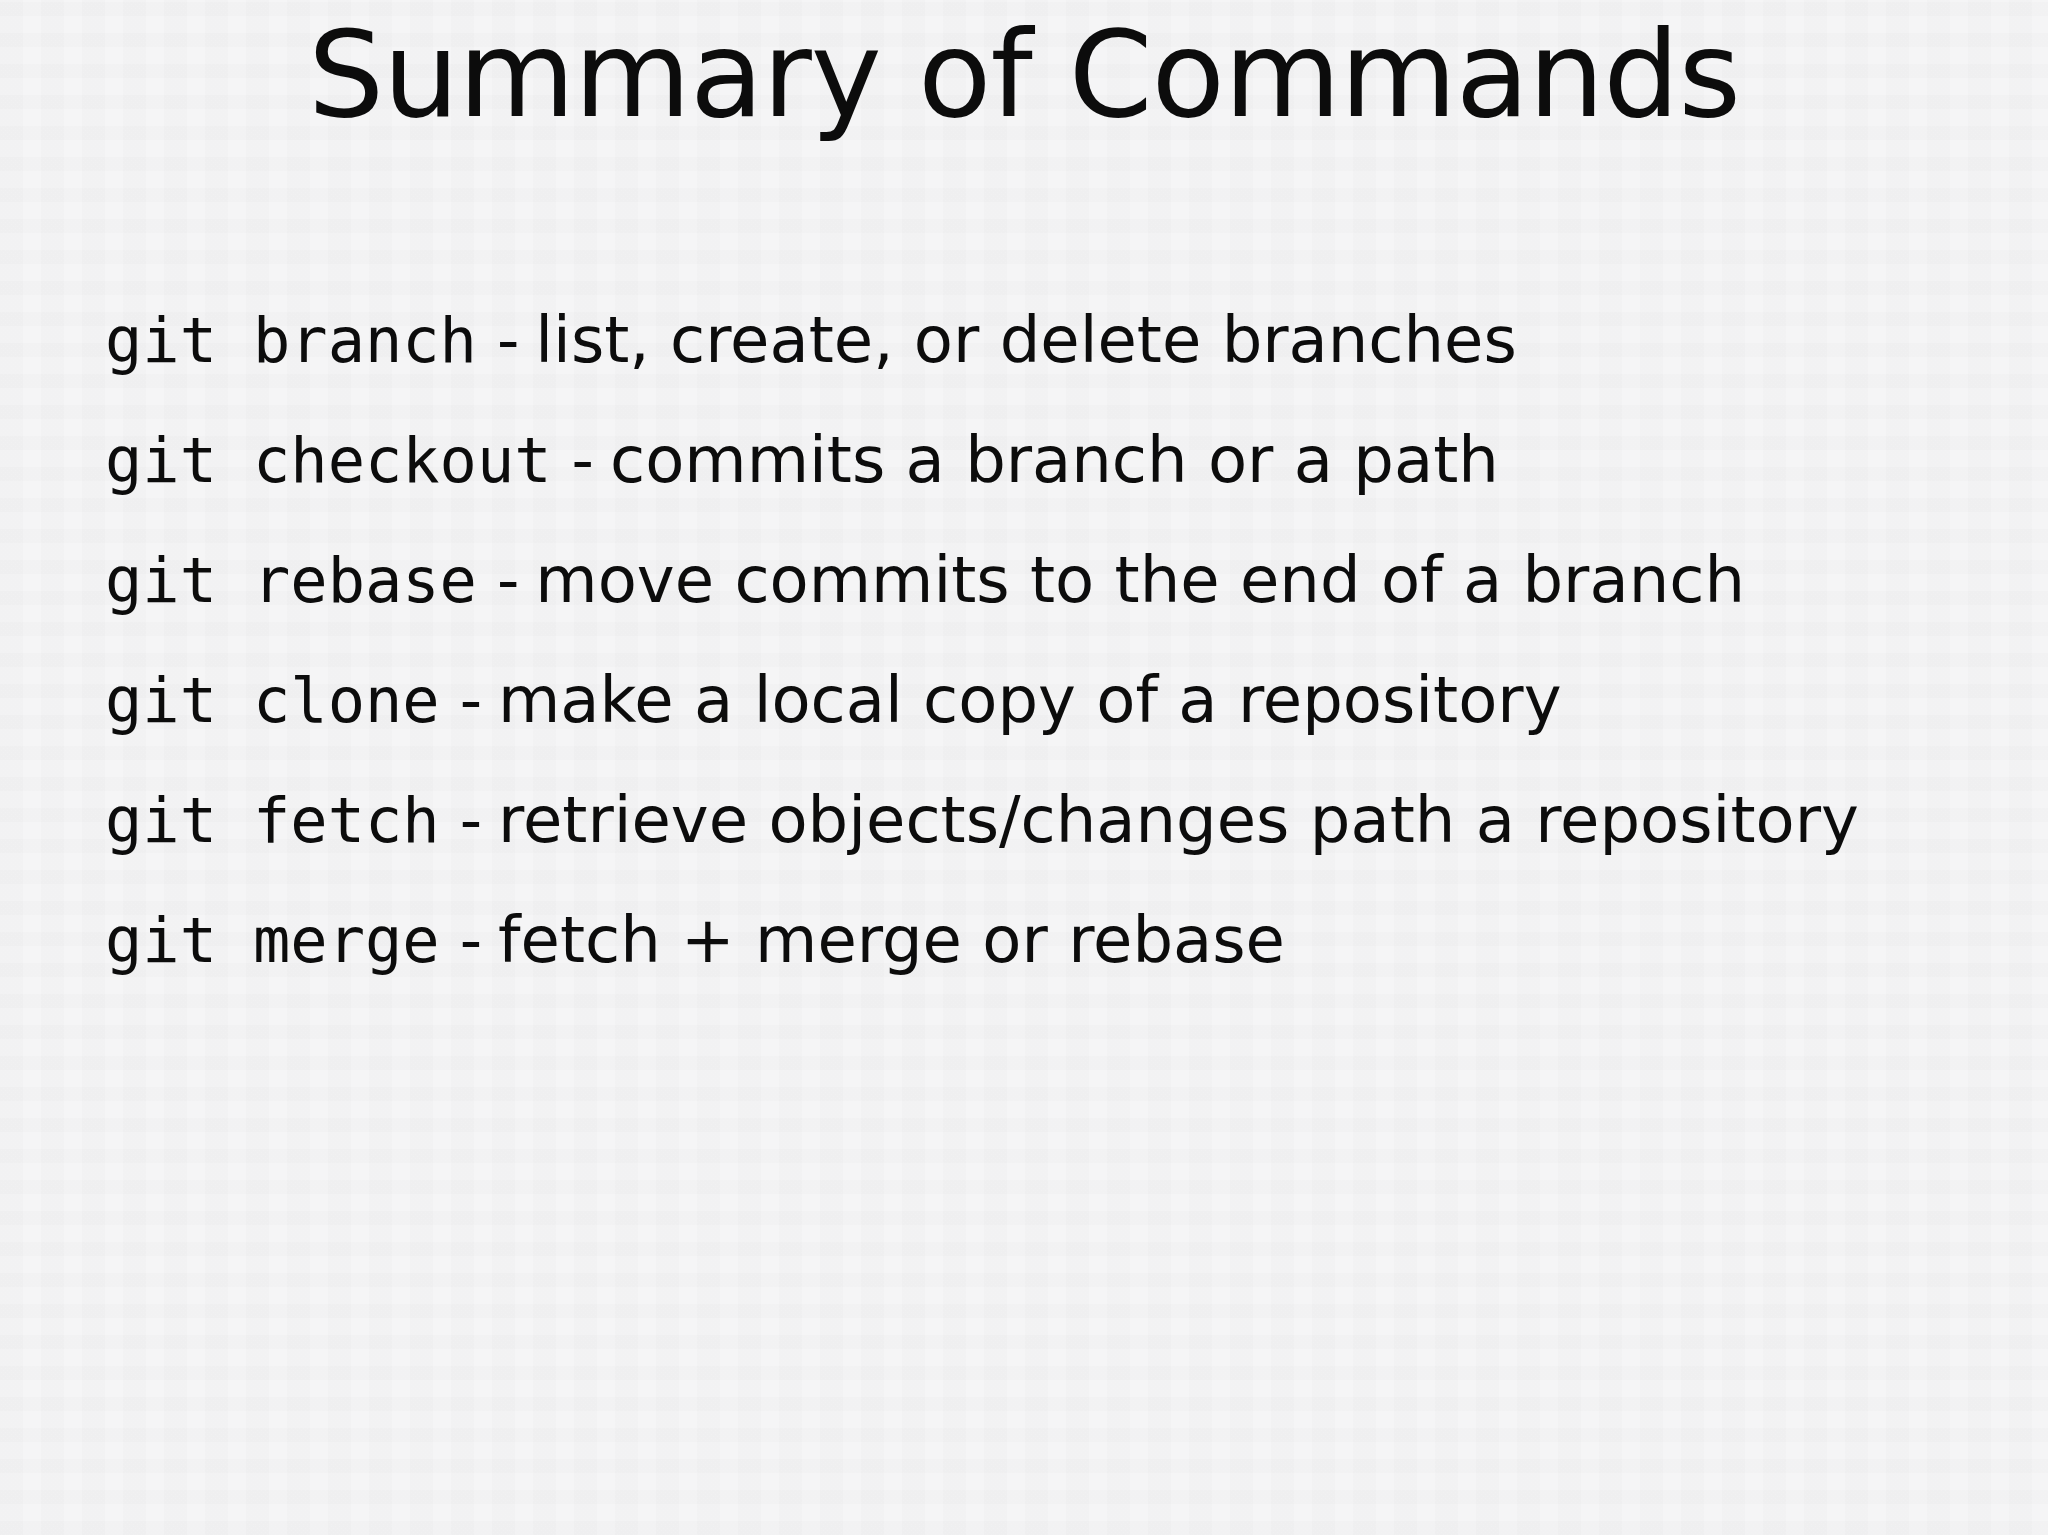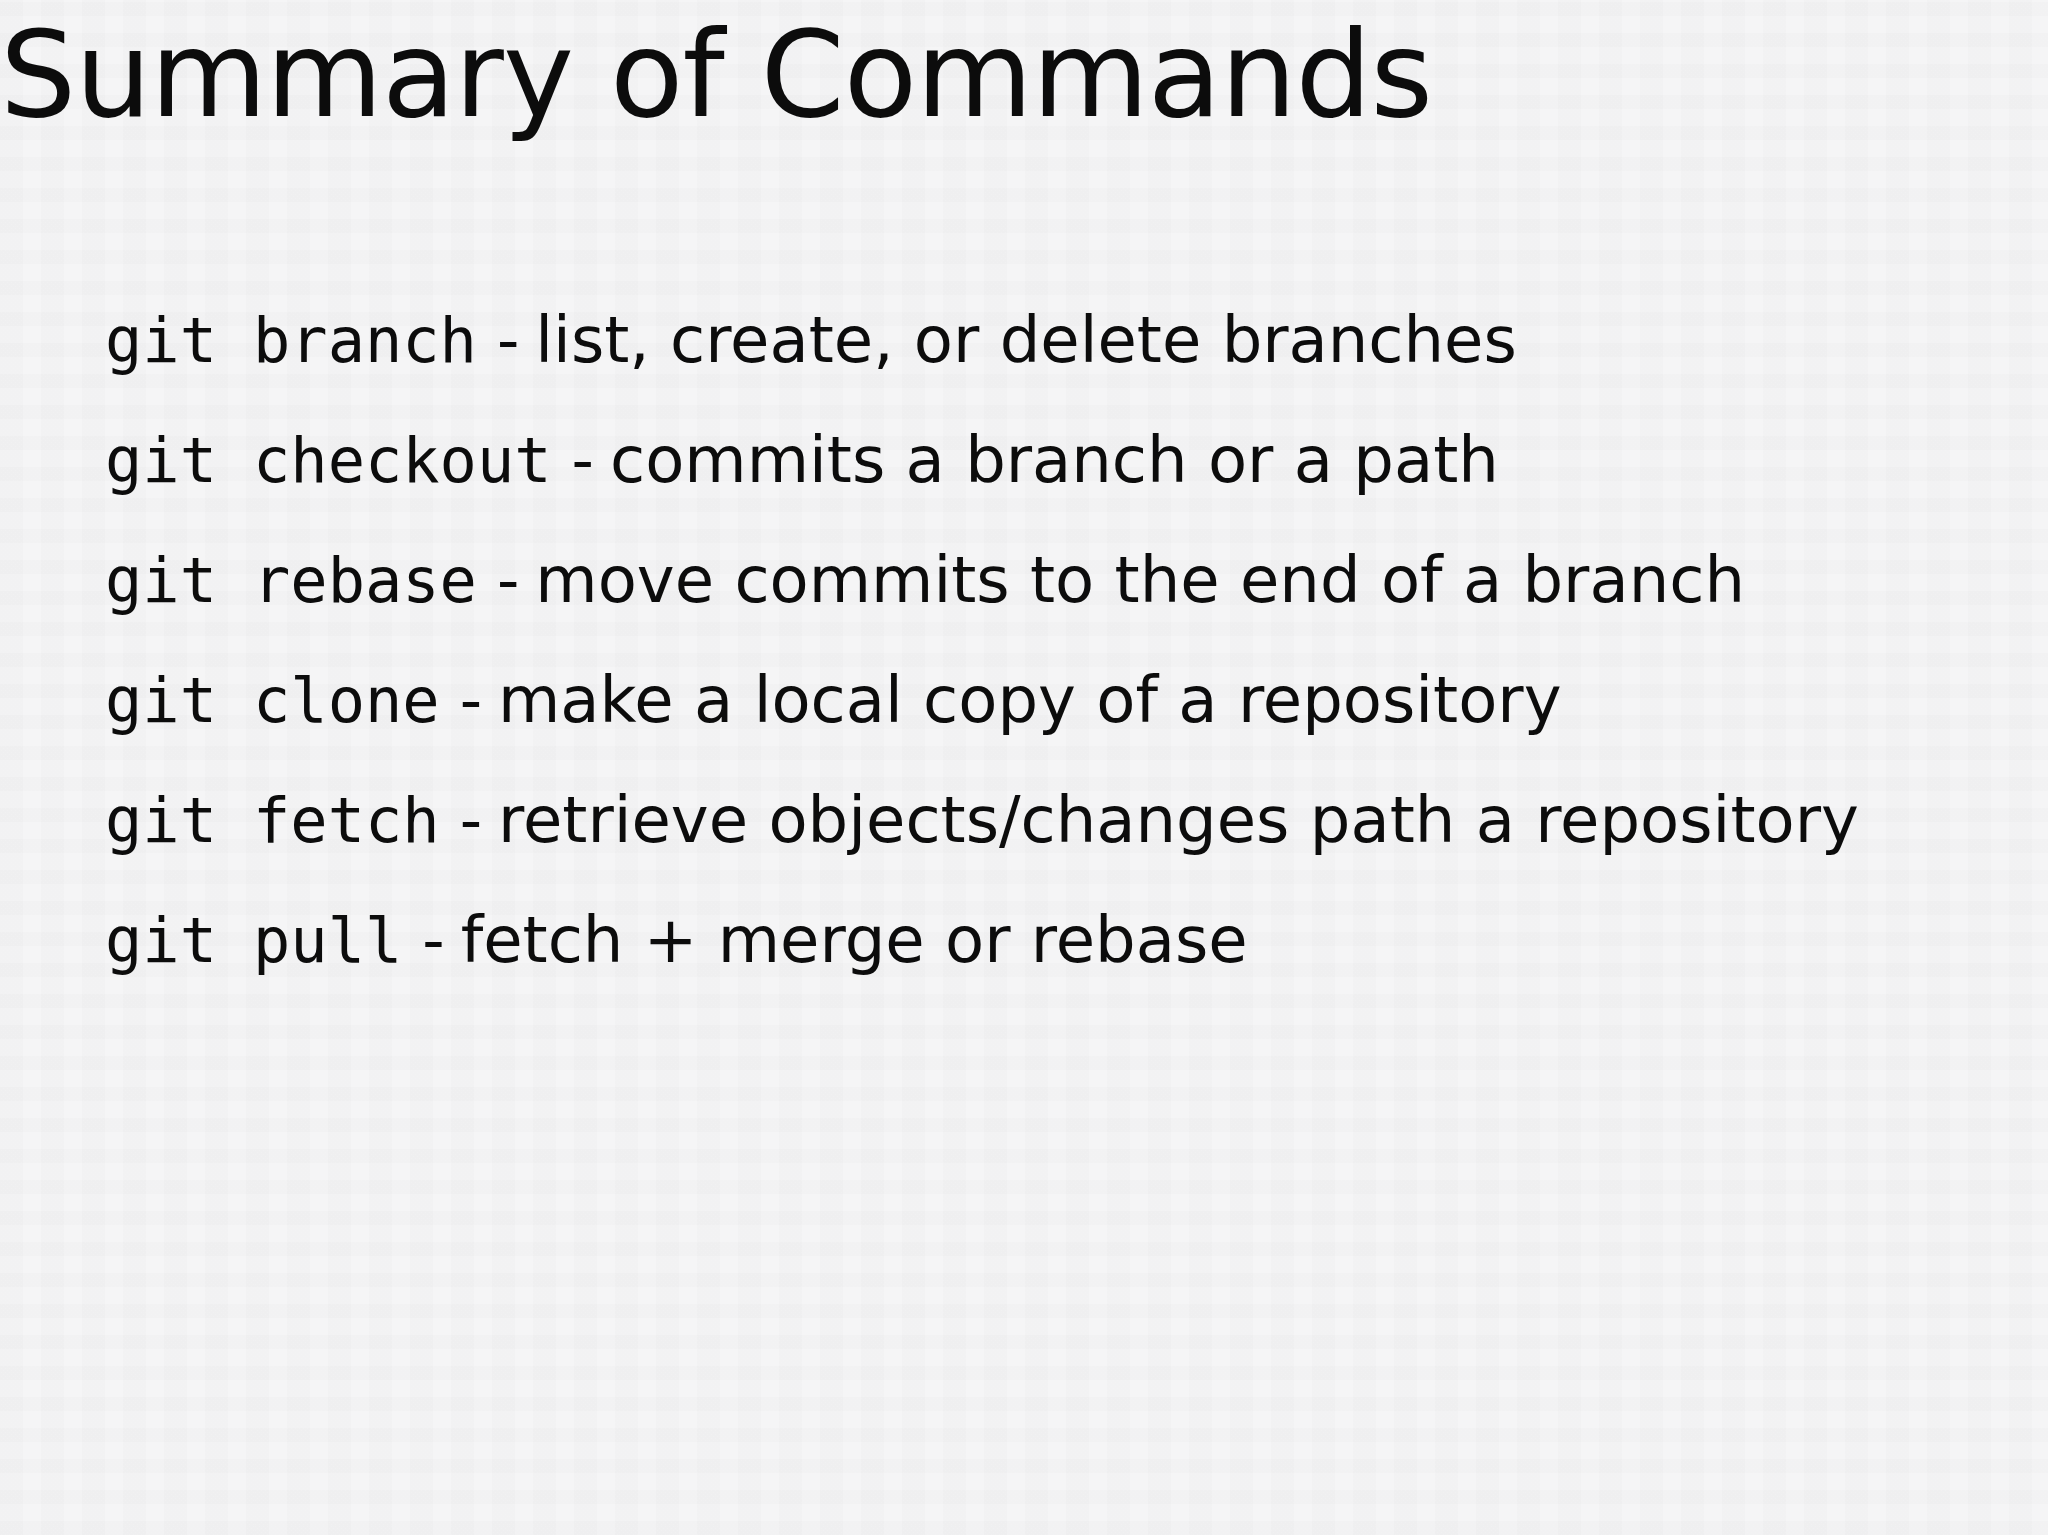--- a/index.html
+++ b/index.html
@@ -30,20 +30,21 @@
   }
   .slide {
     position: absolute;
     inset: 0;
   }
   .slide-title {
     position: absolute;
     top: 0;
     left: 0;
     width: 2048px;
+    text-align: center;
     font-size: 120px;
     font-weight: 400;
     line-height: 150px;
     letter-spacing: -1px;
   }
   .command-list {
     position: absolute;
     top: 295px;
     left: 105px;
     right: 40px;
@@ -84,16 +85,16 @@
     <div class="command-row">
       <span class="mono">git</span><span class="mono command-name">rebase</span><span class="separator">-</span><span class="description">move commits to the end of a branch</span>
     </div>
     <div class="command-row">
       <span class="mono">git</span><span class="mono command-name">clone</span><span class="separator">-</span><span class="description">make a local copy of a repository</span>
     </div>
     <div class="command-row">
       <span class="mono">git</span><span class="mono command-name">fetch</span><span class="separator">-</span><span class="description">retrieve objects/changes path a repository</span>
     </div>
     <div class="command-row">
-      <span class="mono">git</span><span class="mono command-name">pull</span><span class="separator">-</span><span class="description">fetch + merge or rebase</span>
+      <span class="mono">git</span><span class="mono command-name">merge</span><span class="separator">-</span><span class="description">fetch + merge or rebase</span>
     </div>
   </div>
 </div>
 
 </body></html>

